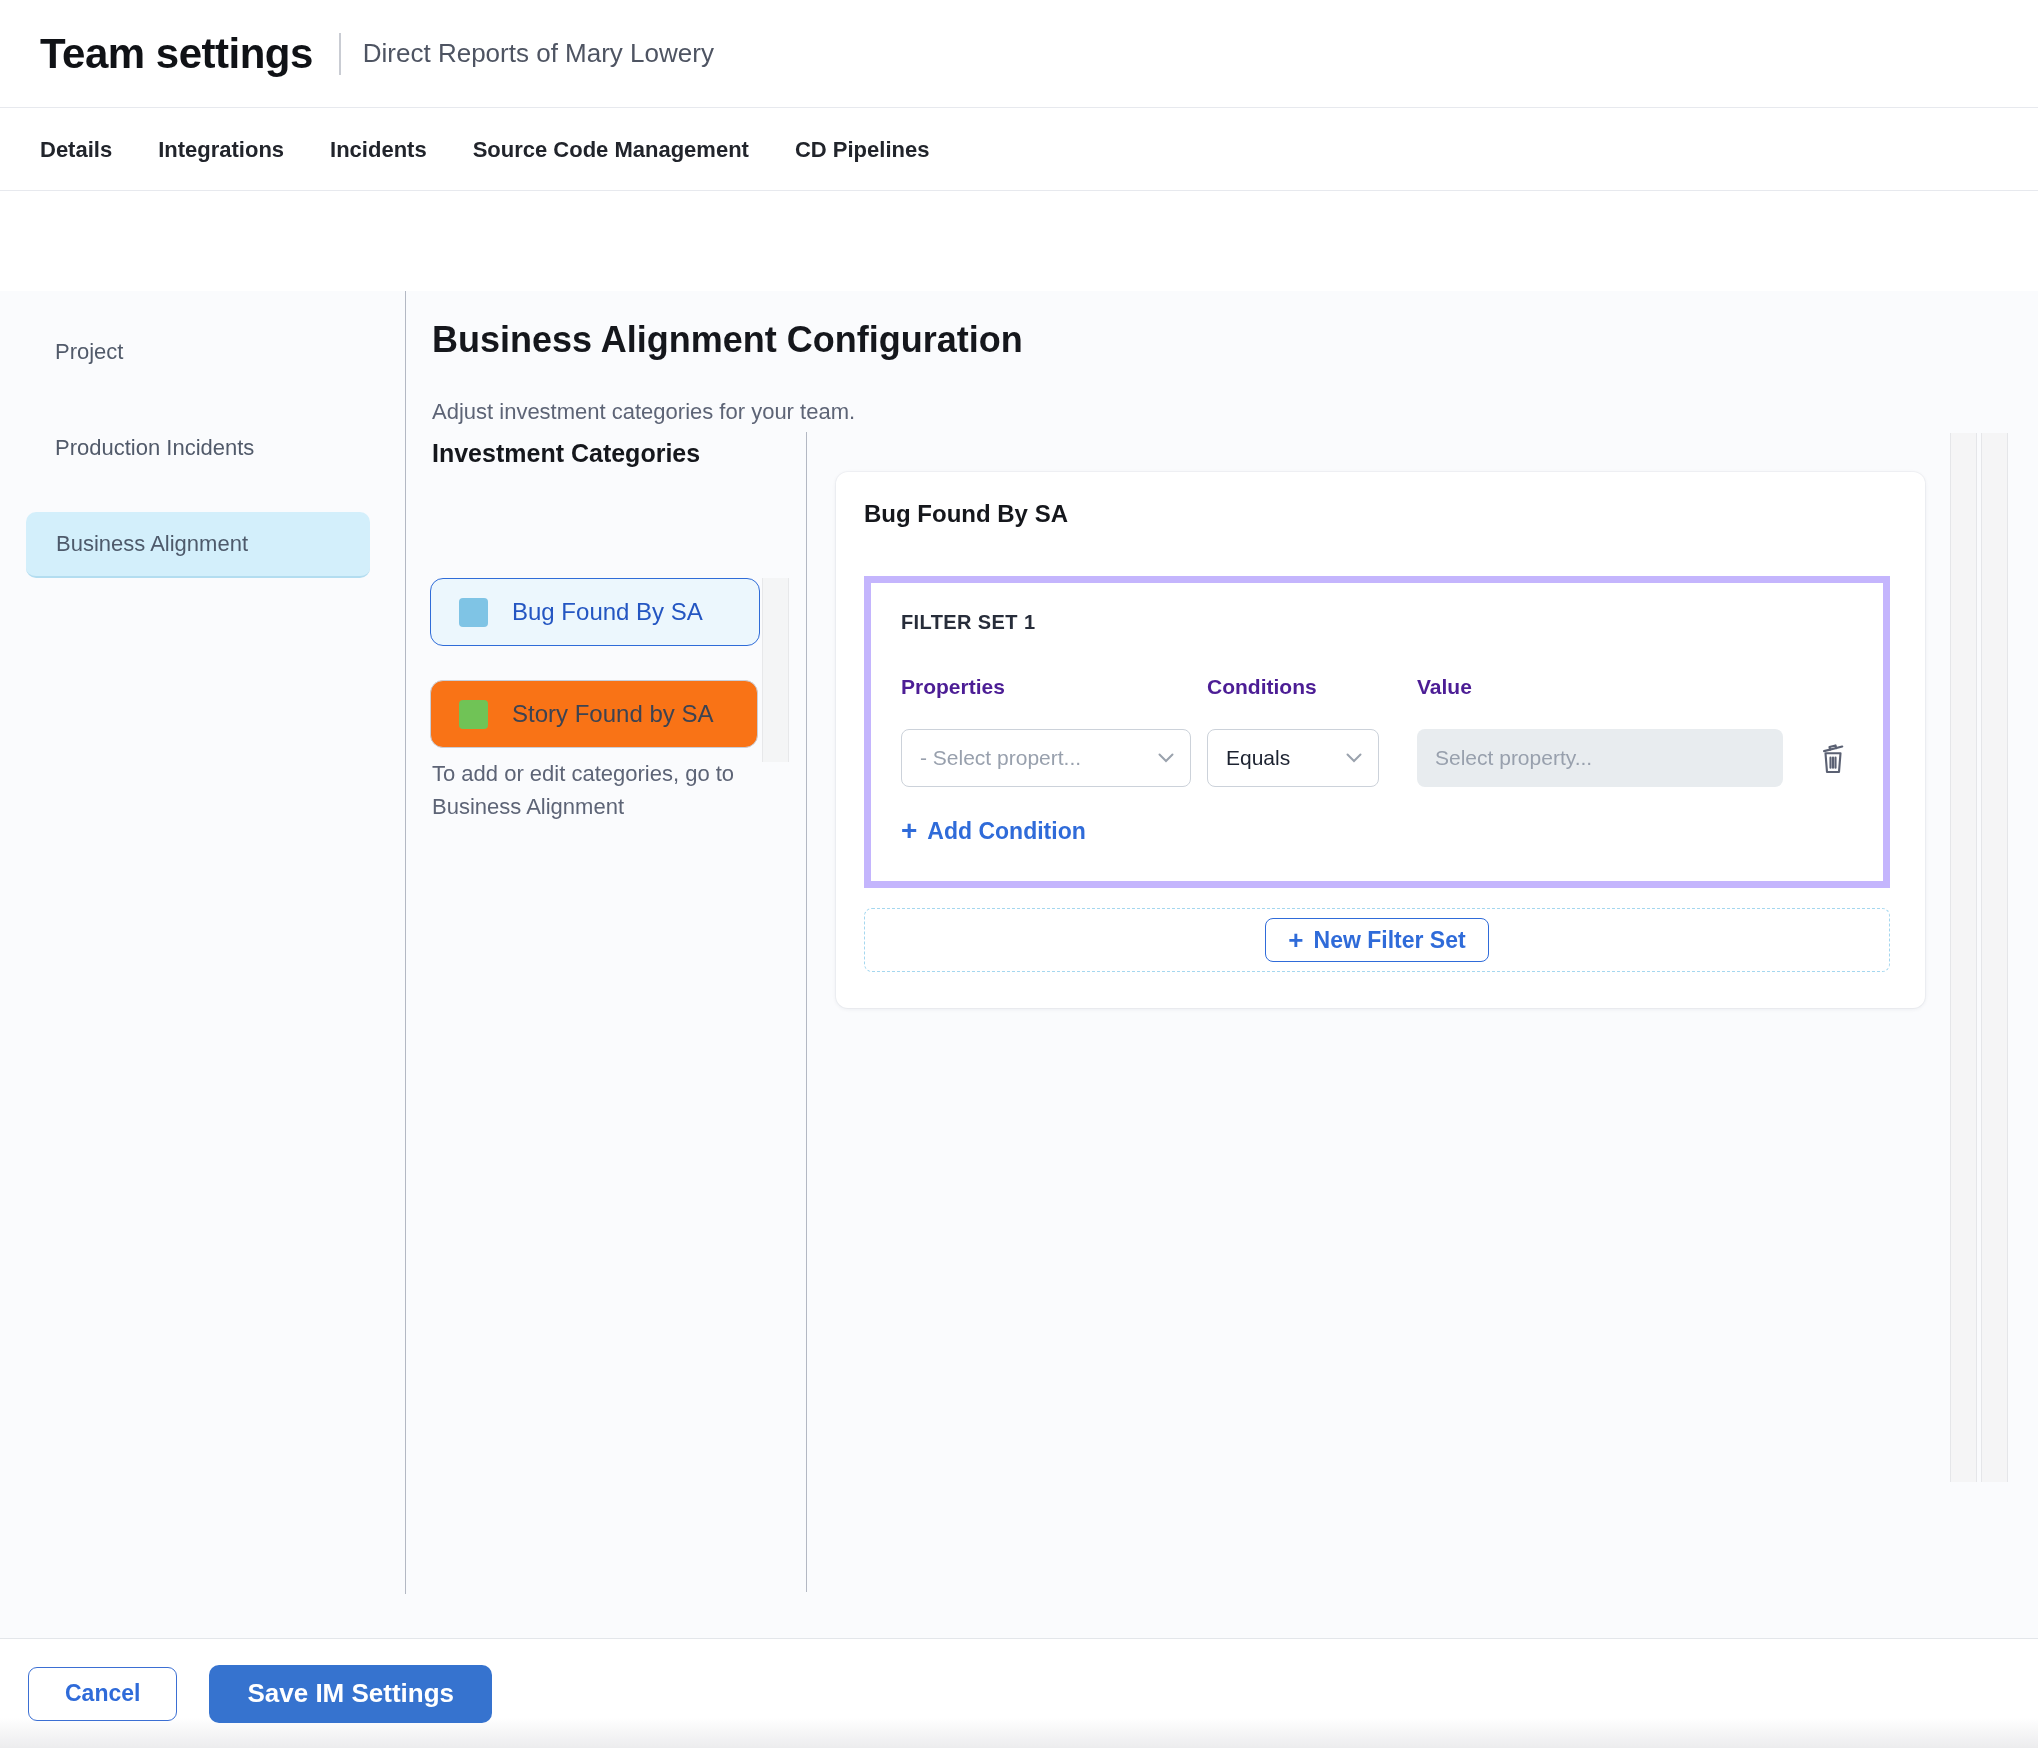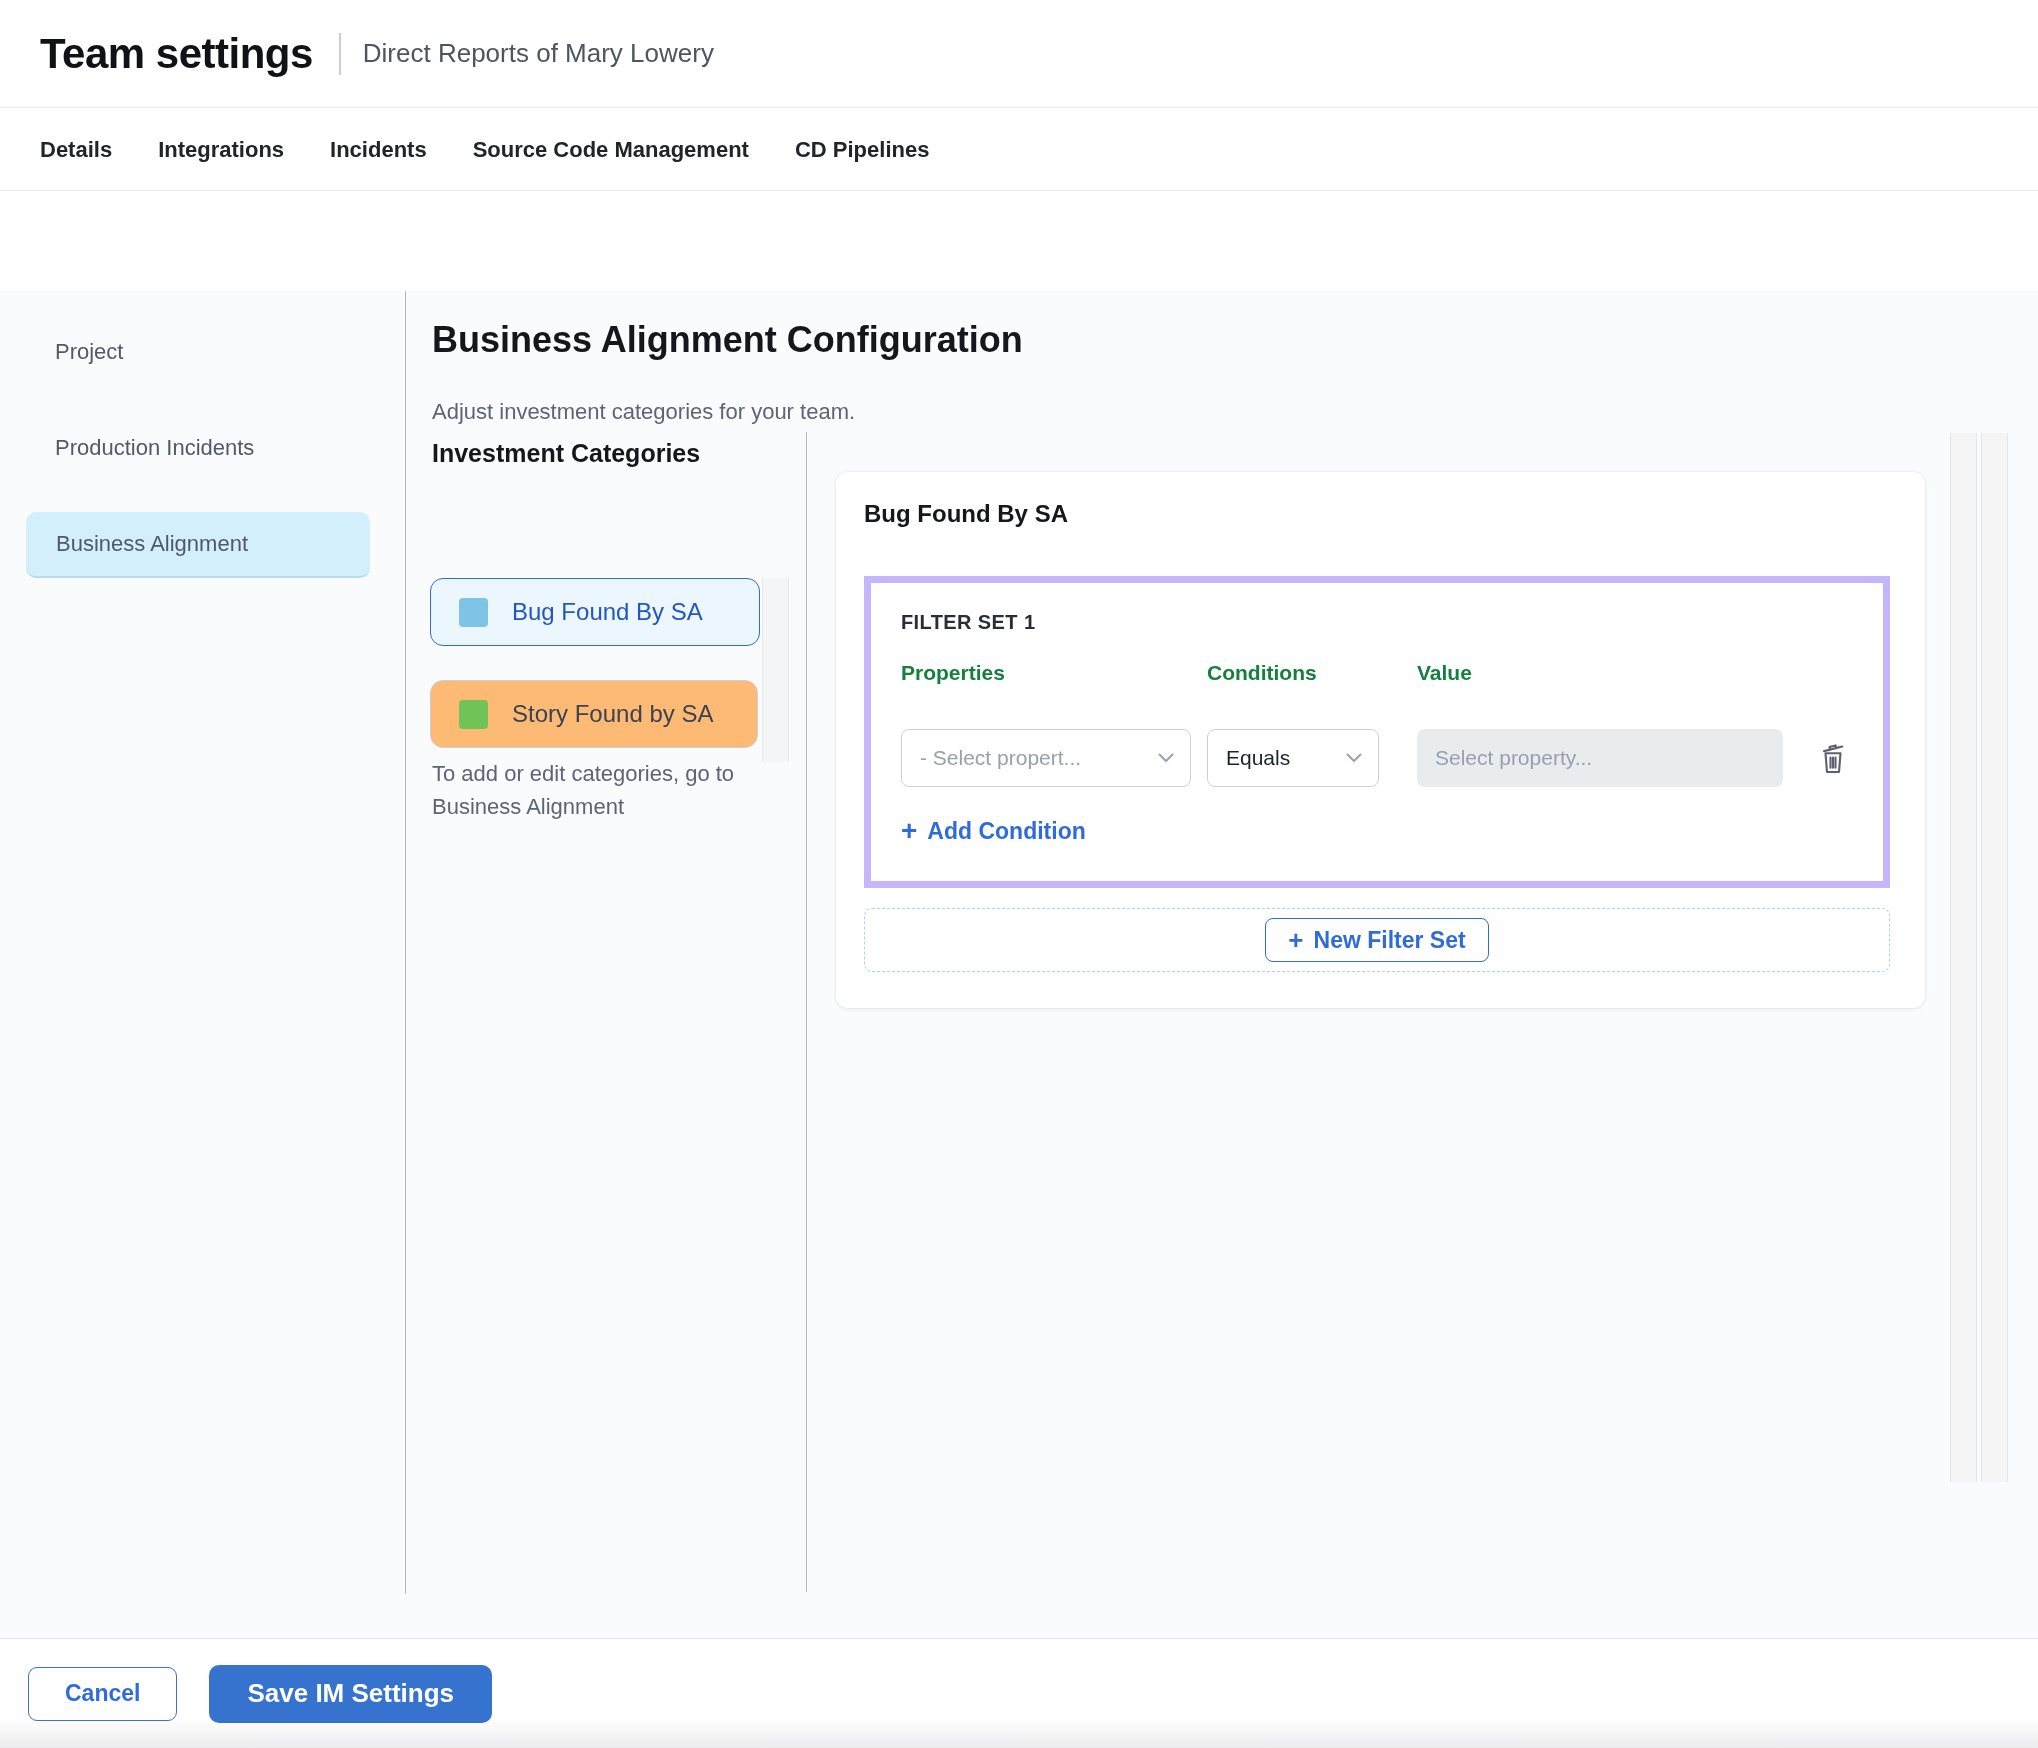--- a/index.html
+++ b/index.html
@@ -31,34 +31,34 @@
 
   
   .side-item { position:absolute; left:55px; font-size:22px; color:#515a6a; cursor:pointer; }
   .side-pill { position:absolute; left:26px; width:344px; height:66px; background:#d3effb; border-radius:10px; border-bottom:2px solid #b3ddf0; display:flex; align-items:center; padding-left:30px; font-size:22px; color:#4e5a6b; cursor:pointer; }
 
   
   .main-title { position:absolute; left:432px; top:28px; font-size:36px; font-weight:700; color:#15171c; }
   .main-sub { position:absolute; left:432px; top:108px; font-size:22px; color:#5d6476; }
   .cat-title { position:absolute; left:432px; top:148px; font-size:25px; font-weight:700; color:#15171c; }
   .cat-hint { position:absolute; left:432px; top:192px; font-size:22px; color:#5d6476; line-height:32px; width:330px; }
-  .cat-btn { position:absolute; left:430px; width:330px; height:68px; border-radius:13px; display:flex; align-items:center; padding-left:28px; gap:24px; cursor:pointer; background:#fdba74; border:1px solid #c9ced8; }
+  .cat-btn { position:absolute; left:430px; width:330px; height:68px; border-radius:13px; display:flex; align-items:center; padding-left:28px; gap:24px; cursor:pointer; background:#f97316; border:1px solid #c9ced8; }
   .cat-btn.selected { background:#ecf7fd; border:1.5px solid #2f6cd8; }
   .cat-swatch { width:29px; height:29px; border-radius:4px; flex:0 0 auto; }
   .cat-label { font-size:24px; color:#3c4352; }
   .cat-btn.selected .cat-label { color:#2456c2; }
   .cat-scrolltrack { position:absolute; left:762px; top:287px; width:27px; height:184px; background:#f4f5f6; border-left:1px solid #e7e8ea; border-right:1px solid #e7e8ea; cursor:pointer; }
   .cat-note { position:absolute; left:432px; top:466px; font-size:22px; color:#5d6476; line-height:33px; }
 
   
   .card { position:absolute; left:836px; top:181px; width:1089px; height:536px; background:#ffffff; border-radius:12px; box-shadow:0 1px 4px rgba(30,40,60,0.08), 0 0 0 1px rgba(30,40,60,0.03); }
   .card-title { position:absolute; left:28px; top:28px; font-size:24px; font-weight:700; color:#15171c; }
   .filter-box { position:absolute; left:28px; top:104px; width:1026px; height:312px; border:7px solid #c4b5fd; border-radius:0; }
   .fs-title { position:absolute; left:30px; top:28px; font-size:20px; font-weight:700; letter-spacing:0.4px; color:#272d3a; }
-  .col-head { position:absolute; top:78px; font-size:21px; font-weight:700; color:#15803d; }
+  .col-head { position:absolute; top:92px; font-size:21px; font-weight:700; color:#4c1d95; }
   .ctl { position:absolute; top:146px; height:58px; border-radius:8px; display:flex; align-items:center; }
   .select { background:#ffffff; border:1px solid #ccd2da; justify-content:space-between; padding:0 16px 0 18px; cursor:pointer; }
   .select .sel-text { font-size:21px; }
   .sel-placeholder { color:#98a0ad; }
   .sel-value { color:#1c2230; }
   .value-input { background:#e8ecef; border:none; padding:0 18px; font-size:21px; color:#98a0ad; cursor:text; }
   .chev { margin-left:14px; flex:0 0 auto; }
   .trash-btn { position:absolute; left:944px; top:152px; width:36px; height:44px; display:flex; align-items:center; justify-content:center; cursor:pointer; background:none; border:none; }
   .add-cond { position:absolute; left:30px; top:234px; display:flex; align-items:center; gap:10px; cursor:pointer; background:none; border:none; }
   .add-cond .plus { font-size:28px; font-weight:700; color:#2f6bd9; line-height:1; }

